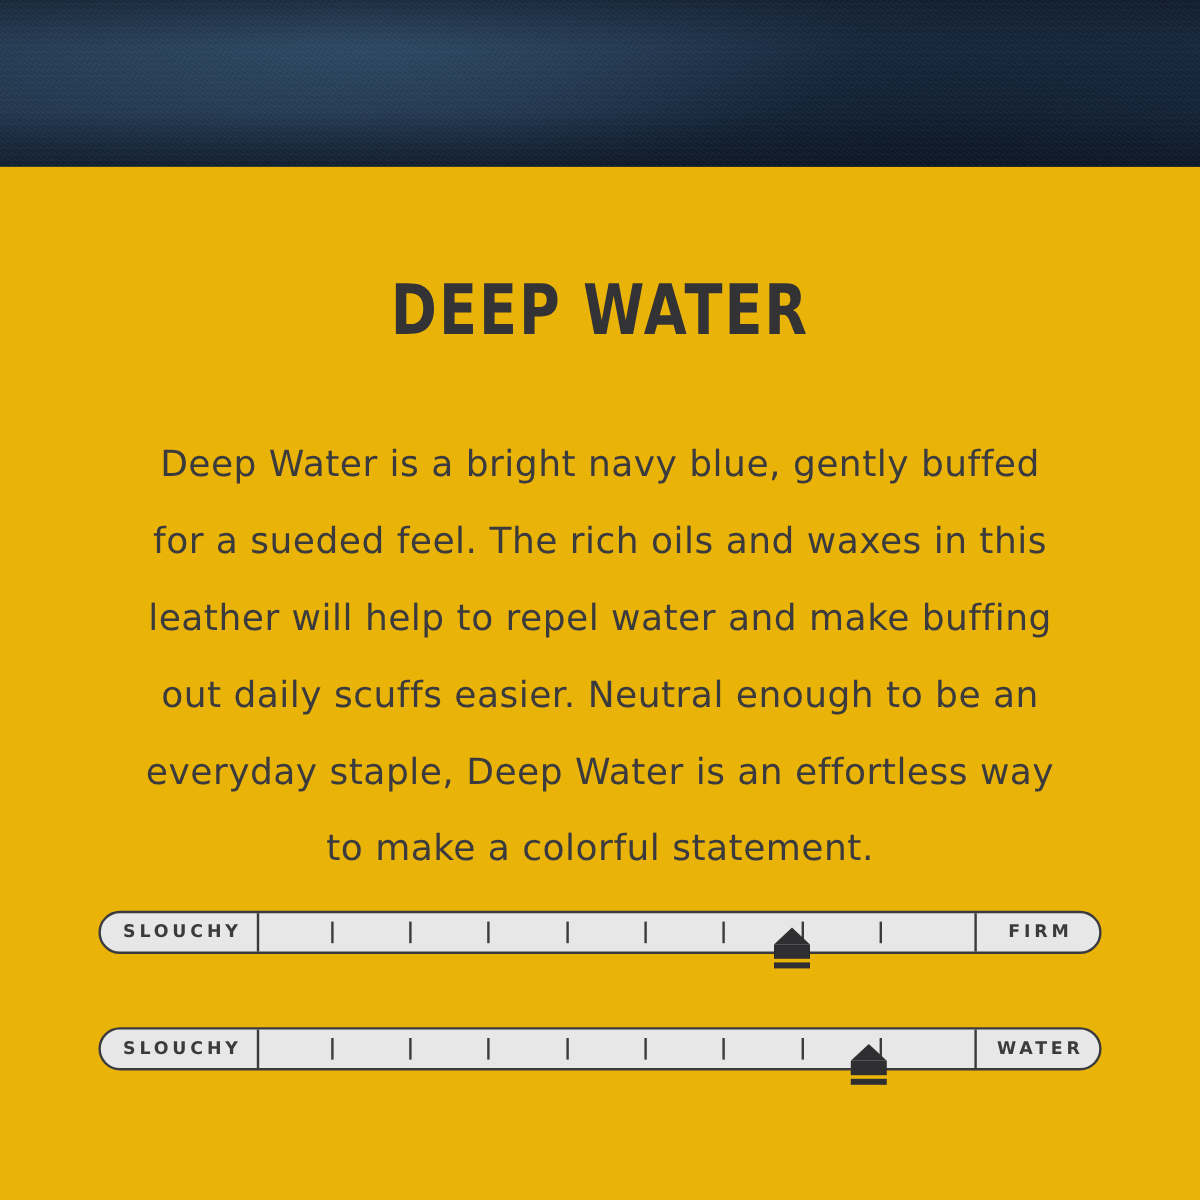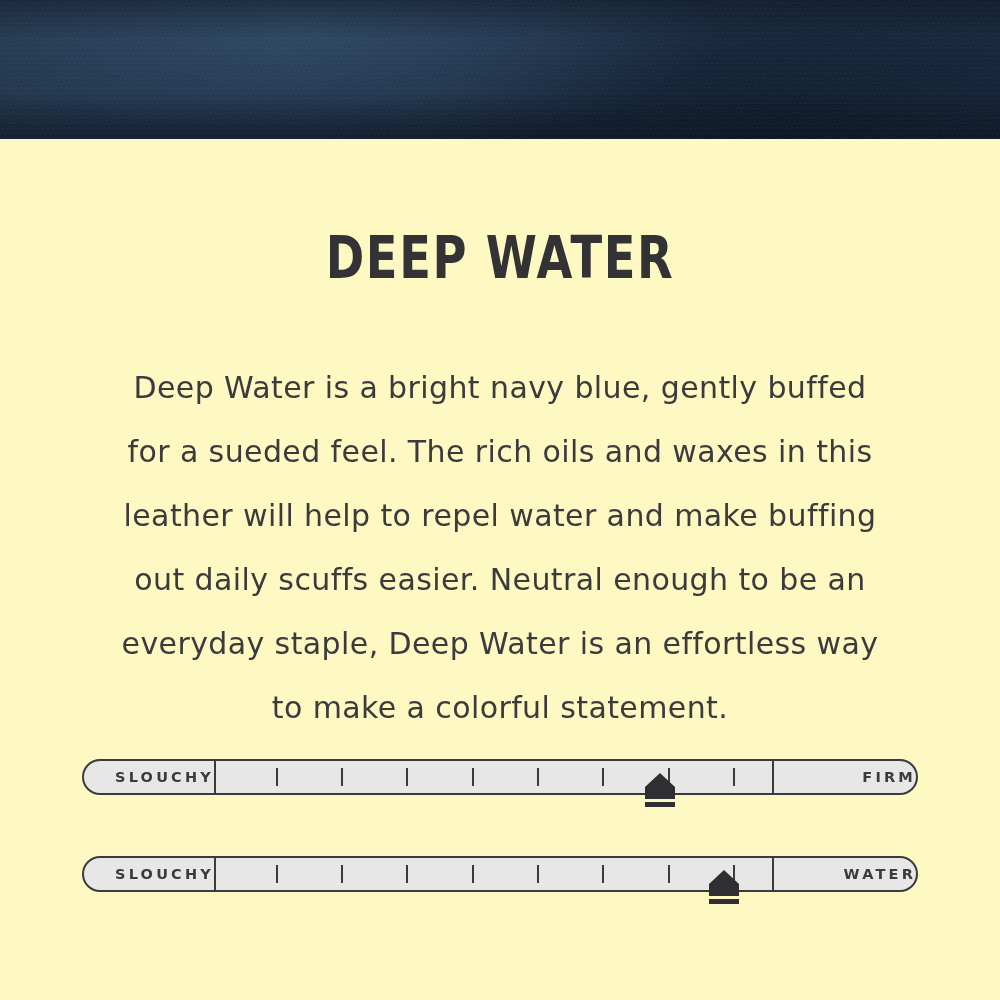--- a/index.html
+++ b/index.html
@@ -10,21 +10,21 @@
     width: 1000px;
     height: 1000px;
     background: #e7e7e7;
     font-family: "Liberation Sans", sans-serif;
     overflow: hidden;
   }
   .page {
     position: relative;
     width: 1000px;
     height: 1000px;
-    background: #fef9c3;
+    background: #eab308;
   }
   
   .swatch {
     position: absolute;
     left: 0;
     top: 0;
     width: 1000px;
     height: 139px;
     background:
       radial-gradient(ellipse 600px 180px at 30% 20%, rgba(60,92,124,0.55), rgba(0,0,0,0) 70%),
@@ -108,32 +108,32 @@
   .slider-label {
     position: absolute;
     top: 0;
     height: 32px;
     line-height: 32px;
     font-family: "DejaVu Sans", sans-serif;
     font-size: 14.5px;
     font-weight: bold;
     letter-spacing: 3.2px;
     color: #3b3b3e;
-    text-align: right;
+    text-align: center;
     box-sizing: border-box;
   }
   .slider-label.left {
     left: 0;
     width: 132px;
     border-right: 2px solid #3b3b3e;
     padding-left: 6px;
   }
   .slider-label.right {
     right: 0;
-    width: 144px;
+    width: 104px;
     border-left: 2px solid #3b3b3e;
     padding-left: 4px;
   }
 
   .ticks {
     position: absolute;
     left: 132px;
     right: 132px;
     top: 0;
     height: 32px;

